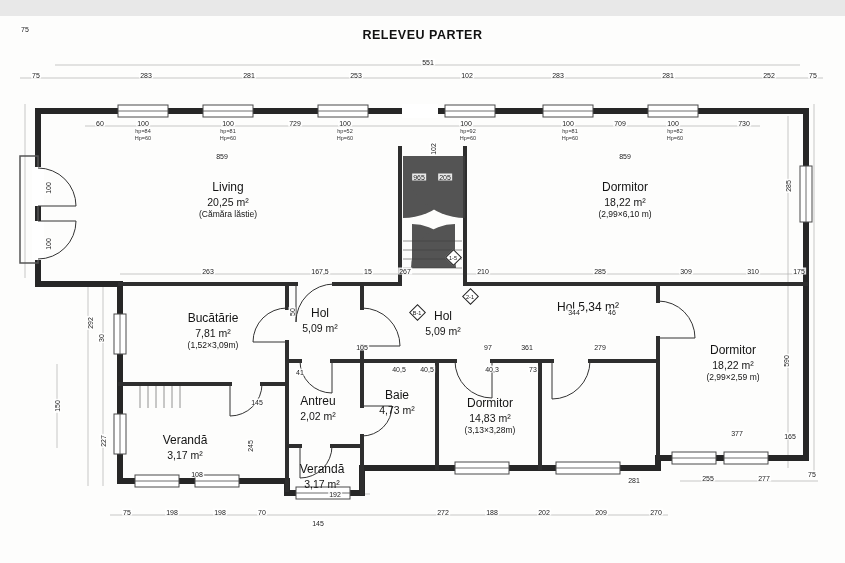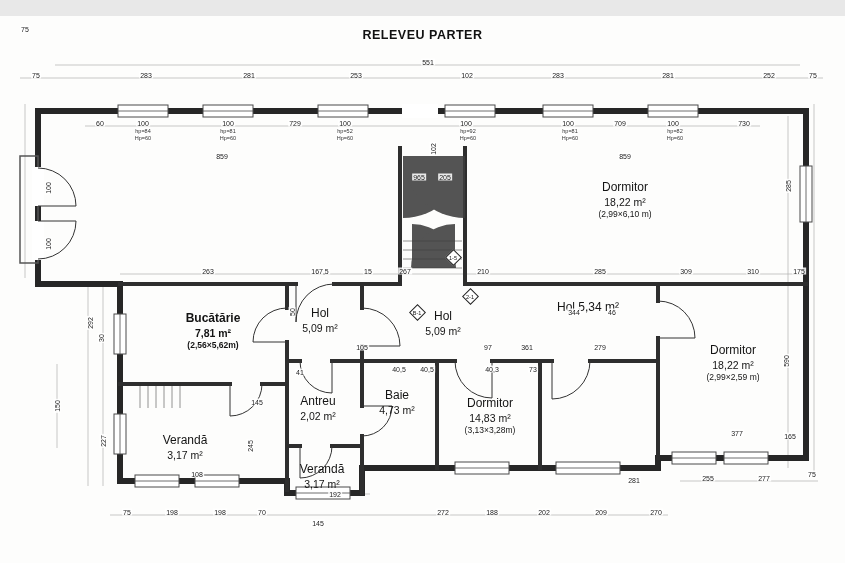--- a/index.html
+++ b/index.html
@@ -106,29 +106,34 @@
 
     <g fill="#3d3d3d" stroke="none" opacity="0.88">
       <path d="M403,140 L403,202 A62,62 0 0 0 465,140 Z"></path>
       <path d="M465,140 L465,202 A62,62 0 0 1 403,140 Z"></path>
       <path d="M412,252 L412,208 A44,44 0 0 1 456,252 Z"></path>
       <path d="M455,252 L455,208 A44,44 0 0 0 411,252 Z"></path>
     </g>
   </svg>
 
   <div id="annotations">
+      <div class="room" style="left: 228px; top: 184px;">
+        <div class="rname">Living</div>
+        <div class="rarea">20,25 m²</div>
+        <div class="rnote">(Cămăra lăstie)</div>
+      </div>
       <div class="room" style="left: 625px; top: 184px;">
         <div class="rname">Dormitor</div>
         <div class="rarea">18,22 m²</div>
         <div class="rnote">(2,99×6,10 m)</div>
       </div>
-      <div class="room" style="left: 213px; top: 315px; font-weight: bold;">
+      <div class="room" style="left: 213px; top: 315px;">
         <div class="rname">Bucătărie</div>
         <div class="rarea">7,81 m²</div>
-        <div class="rnote">(2,56×5,62m)</div>
+        <div class="rnote">(1,52×3,09m)</div>
       </div>
       <div class="room" style="left: 320px; top: 305px;">
         <div class="rname">Hol</div>
         <div class="rarea">5,09 m²</div>
       </div>
       <div class="room" style="left: 443px; top: 308px;">
         <div class="rname">Hol</div>
         <div class="rarea">5,09 m²</div>
       </div>
       <div class="room" style="left: 588px; top: 292px;">

